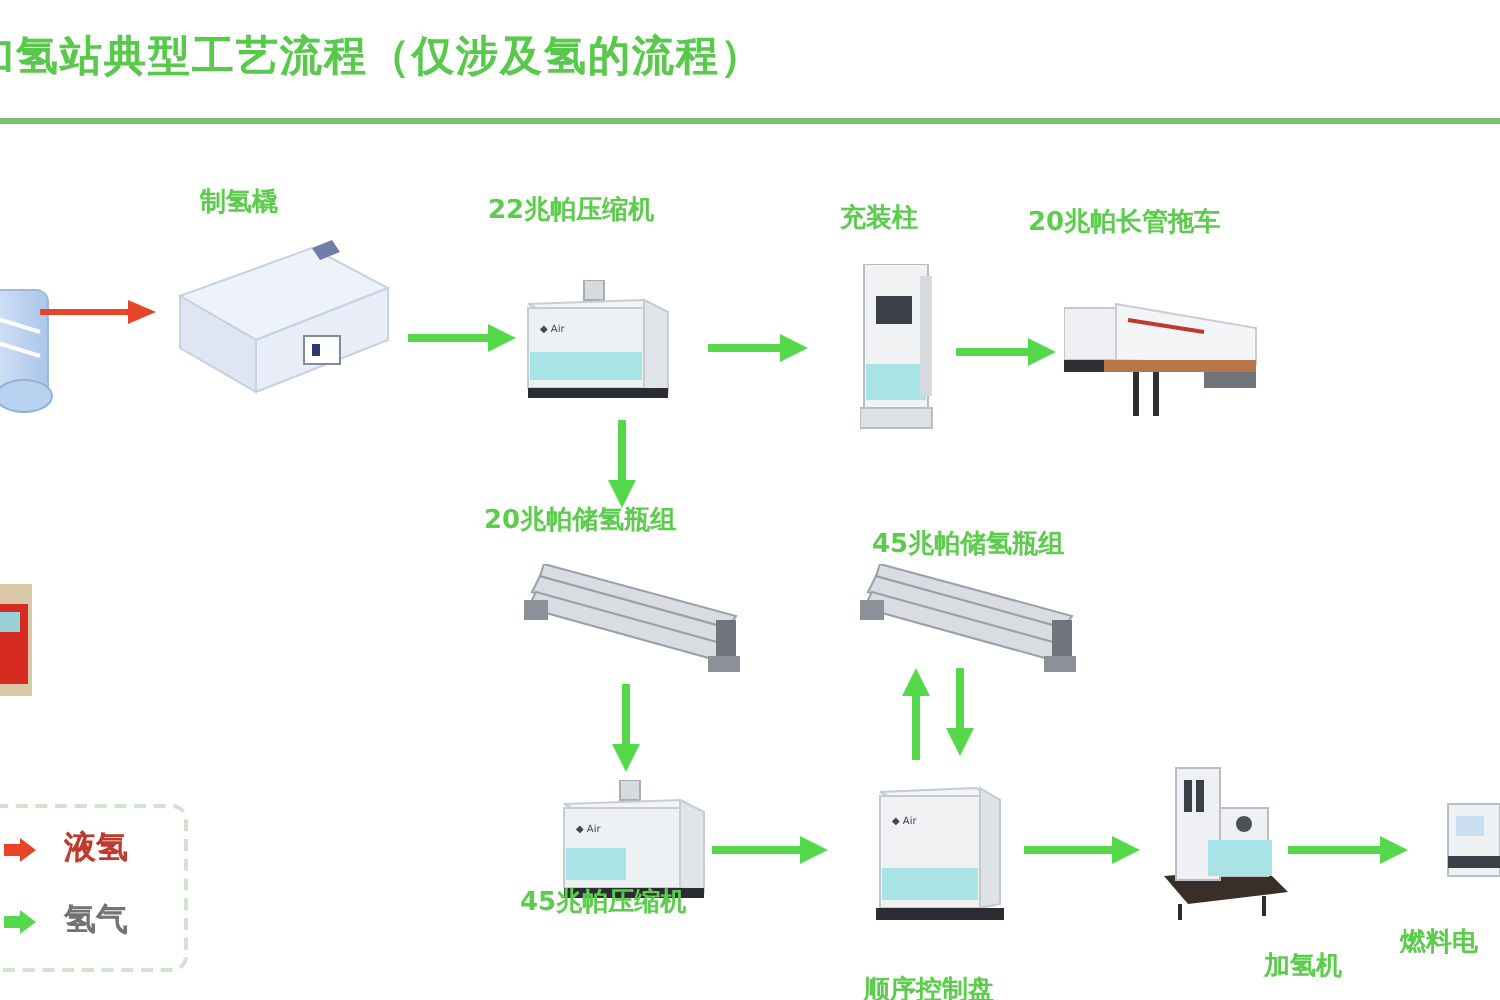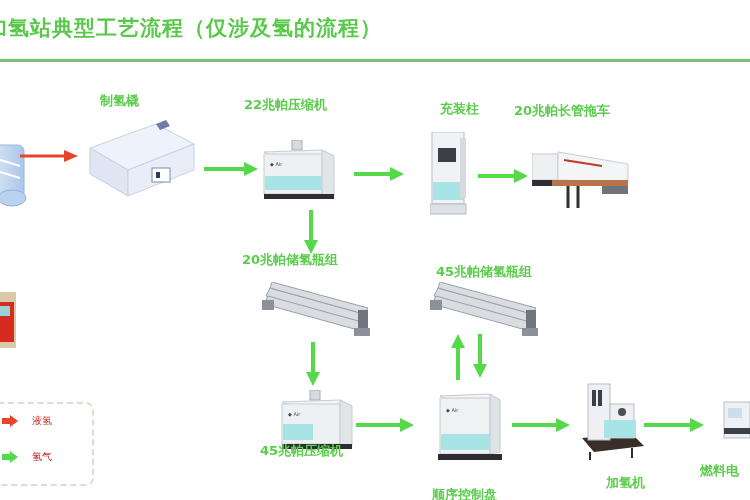--- a/index.html
+++ b/index.html
@@ -4,21 +4,21 @@
 <style>
   html, body { margin:0; padding:0; }
   body { width:750px; height:500px; overflow:hidden; background:#ffffff; position:relative; font-family:"DejaVu Sans", sans-serif; }
   .title { position:absolute; left:-14px; top:14px; font-size:21px; font-weight:bold; color:#58c94a; letter-spacing:1px; white-space:nowrap; }
   .title-rule { position:absolute; left:0; top:59px; width:750px; height:3px; background:#7fbf78; }
   .label { position:absolute; font-size:13px; font-weight:bold; color:#5ccc4c; white-space:nowrap; }
   .arrow { position:absolute; }
   .node { position:absolute; }
   .legend { position:absolute; left:-10px; top:402px; width:100px; height:80px; border:2px dashed #cfe3cf; border-radius:8px; }
   .legend-row { position:absolute; left:10px; display:flex; align-items:center; gap:14px; }
-  .legend-text { font-size:10px; font-weight:normal; }
+  .legend-text { font-size:16px; font-weight:bold; }
 </style>
 </head>
 <body>
 
 <div class="title">加氢站典型工艺流程（仅涉及氢的流程）</div>
 <div class="title-rule"></div>
 
 <svg class="node" style="left:-10px;top:140px" width="50" height="70" viewBox="0 0 50 70">
   <defs>
       <linearGradient id="tk" x1="0" x2="1">
@@ -61,21 +61,21 @@
   <rect x="3" y="36" width="56" height="14" fill="#a8e3e6"></rect>
   <rect x="2" y="54" width="70" height="5" fill="#2b2d33"></rect>
   <text x="8" y="26" font-size="5" fill="#445">◆ Air</text>
 </svg>
 
 <svg class="arrow" style="left:354px;top:166px" width="52" height="16">
   <line x1="0" y1="8" x2="38" y2="8" stroke="#55d94a" stroke-width="4"></line>
   <polygon points="36,1 50,8 36,15" fill="#55d94a"></polygon>
 </svg>
 
-<div class="label" style="left:440px;top:100px">充装柱</div>
+<div class="label" style="left:420px;top:100px">充装柱</div>
 <svg class="node" style="left:430px;top:132px" width="40" height="84" viewBox="0 0 40 84">
   <rect x="2" y="0" width="32" height="72" fill="#f0f2f4" stroke="#b8bdc3"></rect>
   <rect x="8" y="16" width="18" height="14" fill="#3a3f48"></rect>
   <rect x="3" y="50" width="30" height="18" fill="#a8e3e6"></rect>
   <rect x="0" y="72" width="36" height="10" fill="#dde1e5" stroke="#b8bdc3"></rect>
   <rect x="30" y="6" width="6" height="60" fill="#d6dade"></rect>
 </svg>
 
 <svg class="arrow" style="left:478px;top:168px" width="52" height="16">
   <line x1="0" y1="8" x2="38" y2="8" stroke="#55d94a" stroke-width="4"></line>
@@ -172,21 +172,21 @@
   <polygon points="0,56 50,52 62,64 12,70" fill="#3a2e28"></polygon>
   <rect x="6" y="2" width="22" height="56" fill="#eef0f3" stroke="#b9bec5"></rect>
   <rect x="10" y="8" width="4" height="16" fill="#3a3f48"></rect>
   <rect x="16" y="8" width="4" height="16" fill="#3a3f48"></rect>
   <rect x="28" y="22" width="24" height="34" fill="#eef0f3" stroke="#b9bec5"></rect>
   <rect x="22" y="38" width="32" height="18" fill="#a8e3e6"></rect>
   <circle cx="40" cy="30" r="4" fill="#4a4f58"></circle>
   <line x1="8" y1="70" x2="8" y2="78" stroke="#2b2d33" stroke-width="2"></line>
   <line x1="50" y1="66" x2="50" y2="76" stroke="#2b2d33" stroke-width="2"></line>
 </svg>
-<div class="label" style="left:606px;top:474px">加氢机</div>
+<div class="label" style="left:632px;top:474px">加氢机</div>
 
 <svg class="arrow" style="left:644px;top:417px" width="62" height="16">
   <line x1="0" y1="8" x2="48" y2="8" stroke="#55d94a" stroke-width="4"></line>
   <polygon points="46,1 60,8 46,15" fill="#55d94a"></polygon>
 </svg>
 
 <svg class="node" style="left:722px;top:398px" width="28" height="46" viewBox="0 0 28 46">
   <rect x="2" y="4" width="26" height="36" fill="#eef1f4" stroke="#b9bec5"></rect>
   <rect x="6" y="10" width="14" height="10" fill="#c9dff0"></rect>
   <rect x="2" y="30" width="26" height="6" fill="#3a3f48"></rect>
@@ -203,15 +203,15 @@
   <div class="legend-row" style="top:10px">
     <svg width="16" height="12">
         <polygon points="0,3 8,3 8,0 16,6 8,12 8,9 0,9" fill="#e8442a"></polygon>
       </svg>
     <span class="legend-text" style="color:#c0392b">液氢</span>
   </div>
   <div class="legend-row" style="top:46px">
     <svg width="16" height="12">
         <polygon points="0,3 8,3 8,0 16,6 8,12 8,9 0,9" fill="#55d94a"></polygon>
       </svg>
-    <span class="legend-text" style="color:#b91c1c">氢气</span>
+    <span class="legend-text" style="color:#737373">氢气</span>
   </div>
 </div>
 
 </body></html>

